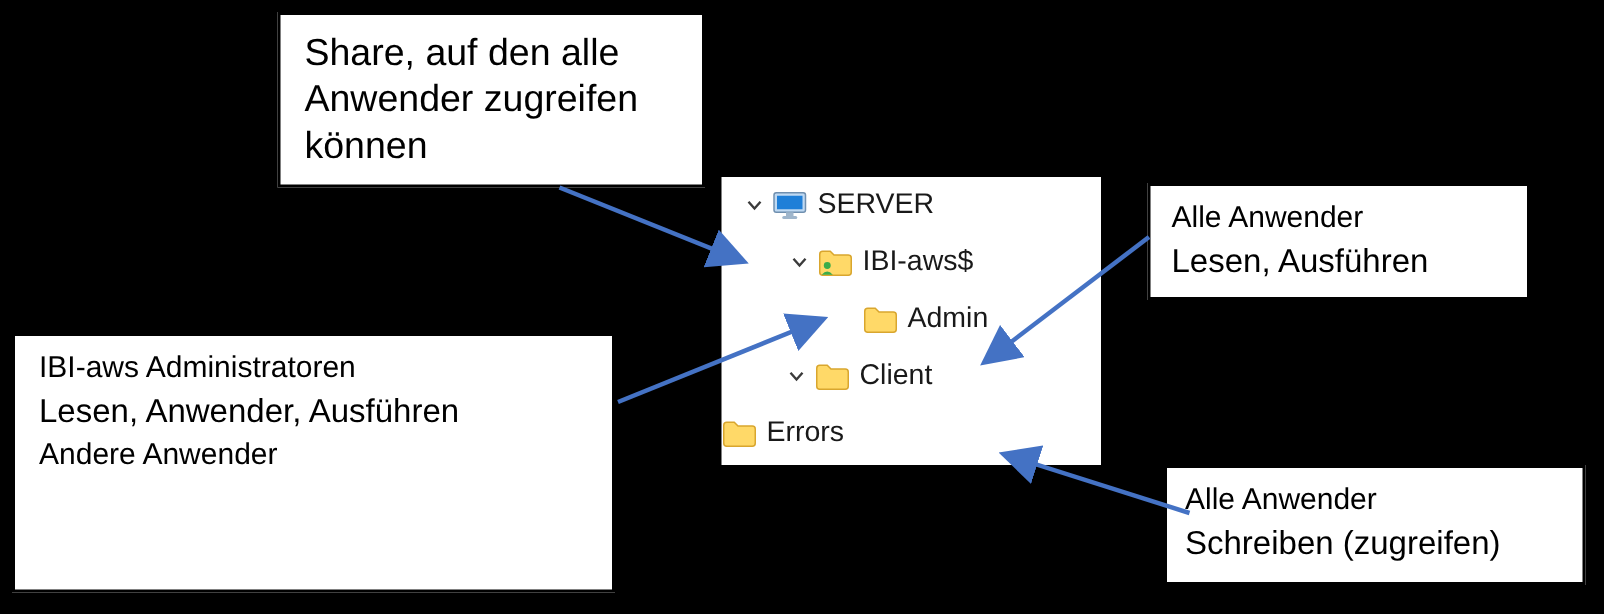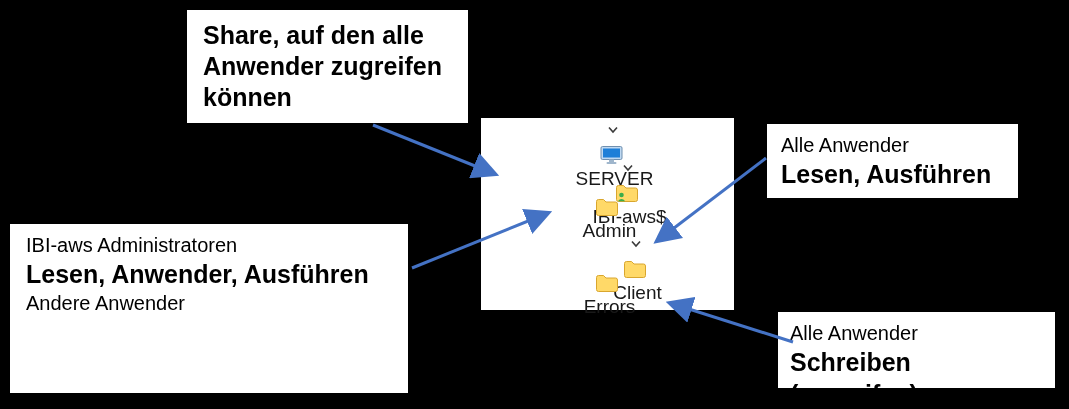--- a/index.html
+++ b/index.html
@@ -16,31 +16,31 @@
     background:#fff;
     border:2px solid #000;
     box-sizing:border-box;
     color:#000;
     z-index:2;
   }
   .callout-top{left:185px;top:8px;width:285px;height:117px;padding:10px 16px;}
   .callout-right{left:765px;top:122px;width:255px;height:78px;padding:8px 14px;}
   .callout-left{left:8px;top:222px;width:402px;height:173px;padding:8px 16px;}
   .callout-bottomright{left:776px;top:310px;width:281px;height:80px;padding:8px 12px;}
-  .txt-lg{font-size:25px;line-height:31px;white-space:pre-line;font-weight:bold;}
+  .txt-lg{font-size:25px;line-height:31px;white-space:pre-line;}
   .txt-sm{font-size:20px;line-height:26px;}
-  .txt-md{font-size:25px;line-height:32px;font-weight:bold;}
+  .txt-md{font-size:22px;line-height:32px;}
   .group2{}
   .tree-panel{
     position:absolute;left:481px;top:118px;width:253px;height:192px;
     background:#fff;z-index:1;
   }
   .tree-row{
     display:flex;align-items:center;height:38px;
-    font-size:19px;color:#191919;cursor:default;flex-direction:column;
+    font-size:19px;color:#191919;cursor:default;
   }
   .chev{width:24px;height:16px;display:flex;align-items:center;justify-content:center;flex:0 0 24px;}
   .tree-icon{width:26px;height:20px;display:flex;align-items:center;flex:0 0 26px;}
   .tree-label{margin-left:4px;white-space:nowrap;}
 </style>
 </head>
 <body>
 
 <div class="canvas">
 
@@ -106,30 +106,30 @@
       <span class="tree-icon">
         <svg width="23" height="20" viewBox="0 0 23 20">
           <path d="M1.5,4.5 q0,-2 2,-2 h5 l2.5,2.5 h9.5 q2,0 2,2 v9.5 q0,2 -2,2 h-17 q-2,0 -2,-2 z" fill="#FFD968" stroke="#D9A62E"></path>
           <circle cx="6.5" cy="12" r="2.3" fill="#3BAD4A"></circle>
           <path d="M2.8,18.2 q3.7,-4.4 7.4,0 z" fill="#3BAD4A"></path>
         </svg>
       </span>
       <span class="tree-label">IBI-aws$</span>
     </div>
 
-    <div class="tree-row" style="">
+    <div class="tree-row" style="padding-left:94px">
       <span class="tree-icon">
         <svg width="23" height="20" viewBox="0 0 23 20">
           <path d="M1.5,4.5 q0,-2 2,-2 h5 l2.5,2.5 h9.5 q2,0 2,2 v9.5 q0,2 -2,2 h-17 q-2,0 -2,-2 z" fill="#FFD968" stroke="#D9A62E"></path>
         </svg>
       </span>
       <span class="tree-label">Admin</span>
     </div>
 
-    <div class="tree-row" style="padding-left:56px">
+    <div class="tree-row" style="padding-left:38px">
       <span class="chev">
         <svg width="16" height="16" viewBox="0 0 16 16">
             <polyline points="4,5.5 8,10 12,5.5" fill="none" stroke="#3b3b3b" stroke-width="1.6"></polyline>
           </svg>
       </span>
       <span class="tree-icon">
         <svg width="23" height="20" viewBox="0 0 23 20">
           <path d="M1.5,4.5 q0,-2 2,-2 h5 l2.5,2.5 h9.5 q2,0 2,2 v9.5 q0,2 -2,2 h-17 q-2,0 -2,-2 z" fill="#FFD968" stroke="#D9A62E"></path>
         </svg>
       </span>

